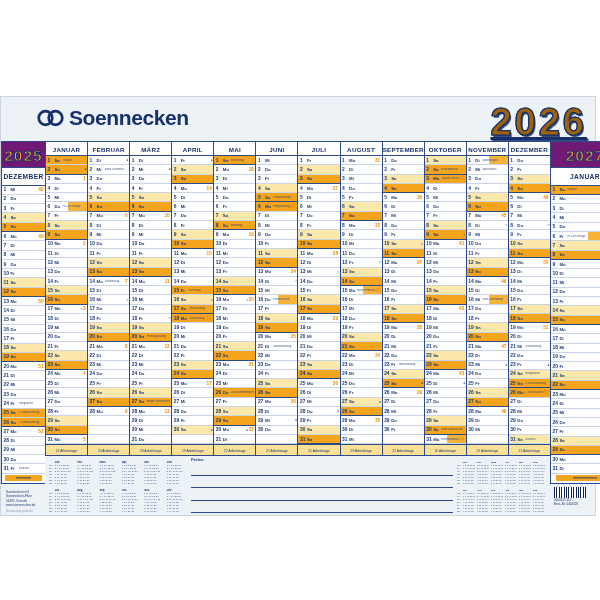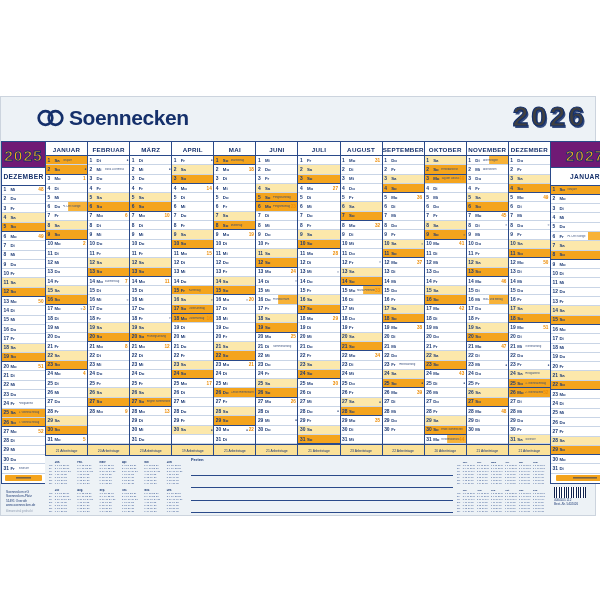--- a/index.html
+++ b/index.html
@@ -2,22 +2,22 @@
 <html><head>
 <meta charset="utf-8">
 <style>
   html,body{margin:0;padding:0;width:600px;height:600px;background:#ffffff;overflow:hidden;
     font-family:"Liberation Sans",sans-serif;-webkit-font-smoothing:antialiased;}
   .sheet{position:absolute;left:0;top:96px;width:596px;height:420px;background:#edf2f6;
     border:1px solid #ccd4de;box-sizing:border-box;}
   
   .brand{position:absolute;left:36px;top:6px;display:flex;align-items:center;gap:2px;height:30px;}
   .brand .logotext{font-size:21px;font-weight:700;color:#15306b;letter-spacing:-0.4px;}
-  .bigyear{position:absolute;right:8px;top:4px;font-size:28px;font-weight:800;color:#404040;
-    letter-spacing:3px;-webkit-text-stroke:1.2px #15306b;text-shadow:1.5px 1.5px 0 rgba(21,48,107,.85);}
+  .bigyear{position:absolute;right:8px;top:4px;font-size:38px;font-weight:800;color:#a16207;
+    letter-spacing:3px;-webkit-text-stroke:1.2px #15306b;text-shadow:1.5px 1.5px 0 rgba(21,48,107,.85);text-decoration:underline;}
   
   .cols{position:absolute;left:0;top:44px;display:flex;align-items:flex-start;}
   .col{flex:0 0 auto;box-sizing:border-box;border-left:1px solid #2a4a8a;background:#ffffff;}
   .col.last{border-right:1px solid #2a4a8a;}
   .sideL{width:44px;} .mcol{width:42.08px;} .sideR{width:70px;}
   .yearcell{height:27px;line-height:27px;text-align:center;font-size:15.5px;font-weight:800;color:#f6a61e;
     letter-spacing:1px;-webkit-text-stroke:0.9px #15306b;border-top:1px solid #2a4a8a;border-bottom:1px solid #2a4a8a;box-sizing:border-box;background:#701a75;}
   .sidehead{height:17.5px;line-height:17.5px;text-align:center;font-size:6.6px;font-weight:700;color:#15306b;
     letter-spacing:.4px;border-bottom:1px solid #2a4a8a;box-sizing:border-box;background:#fff;}
   .mhead{height:15px;line-height:15px;text-align:center;font-size:6.2px;font-weight:700;color:#15306b;

